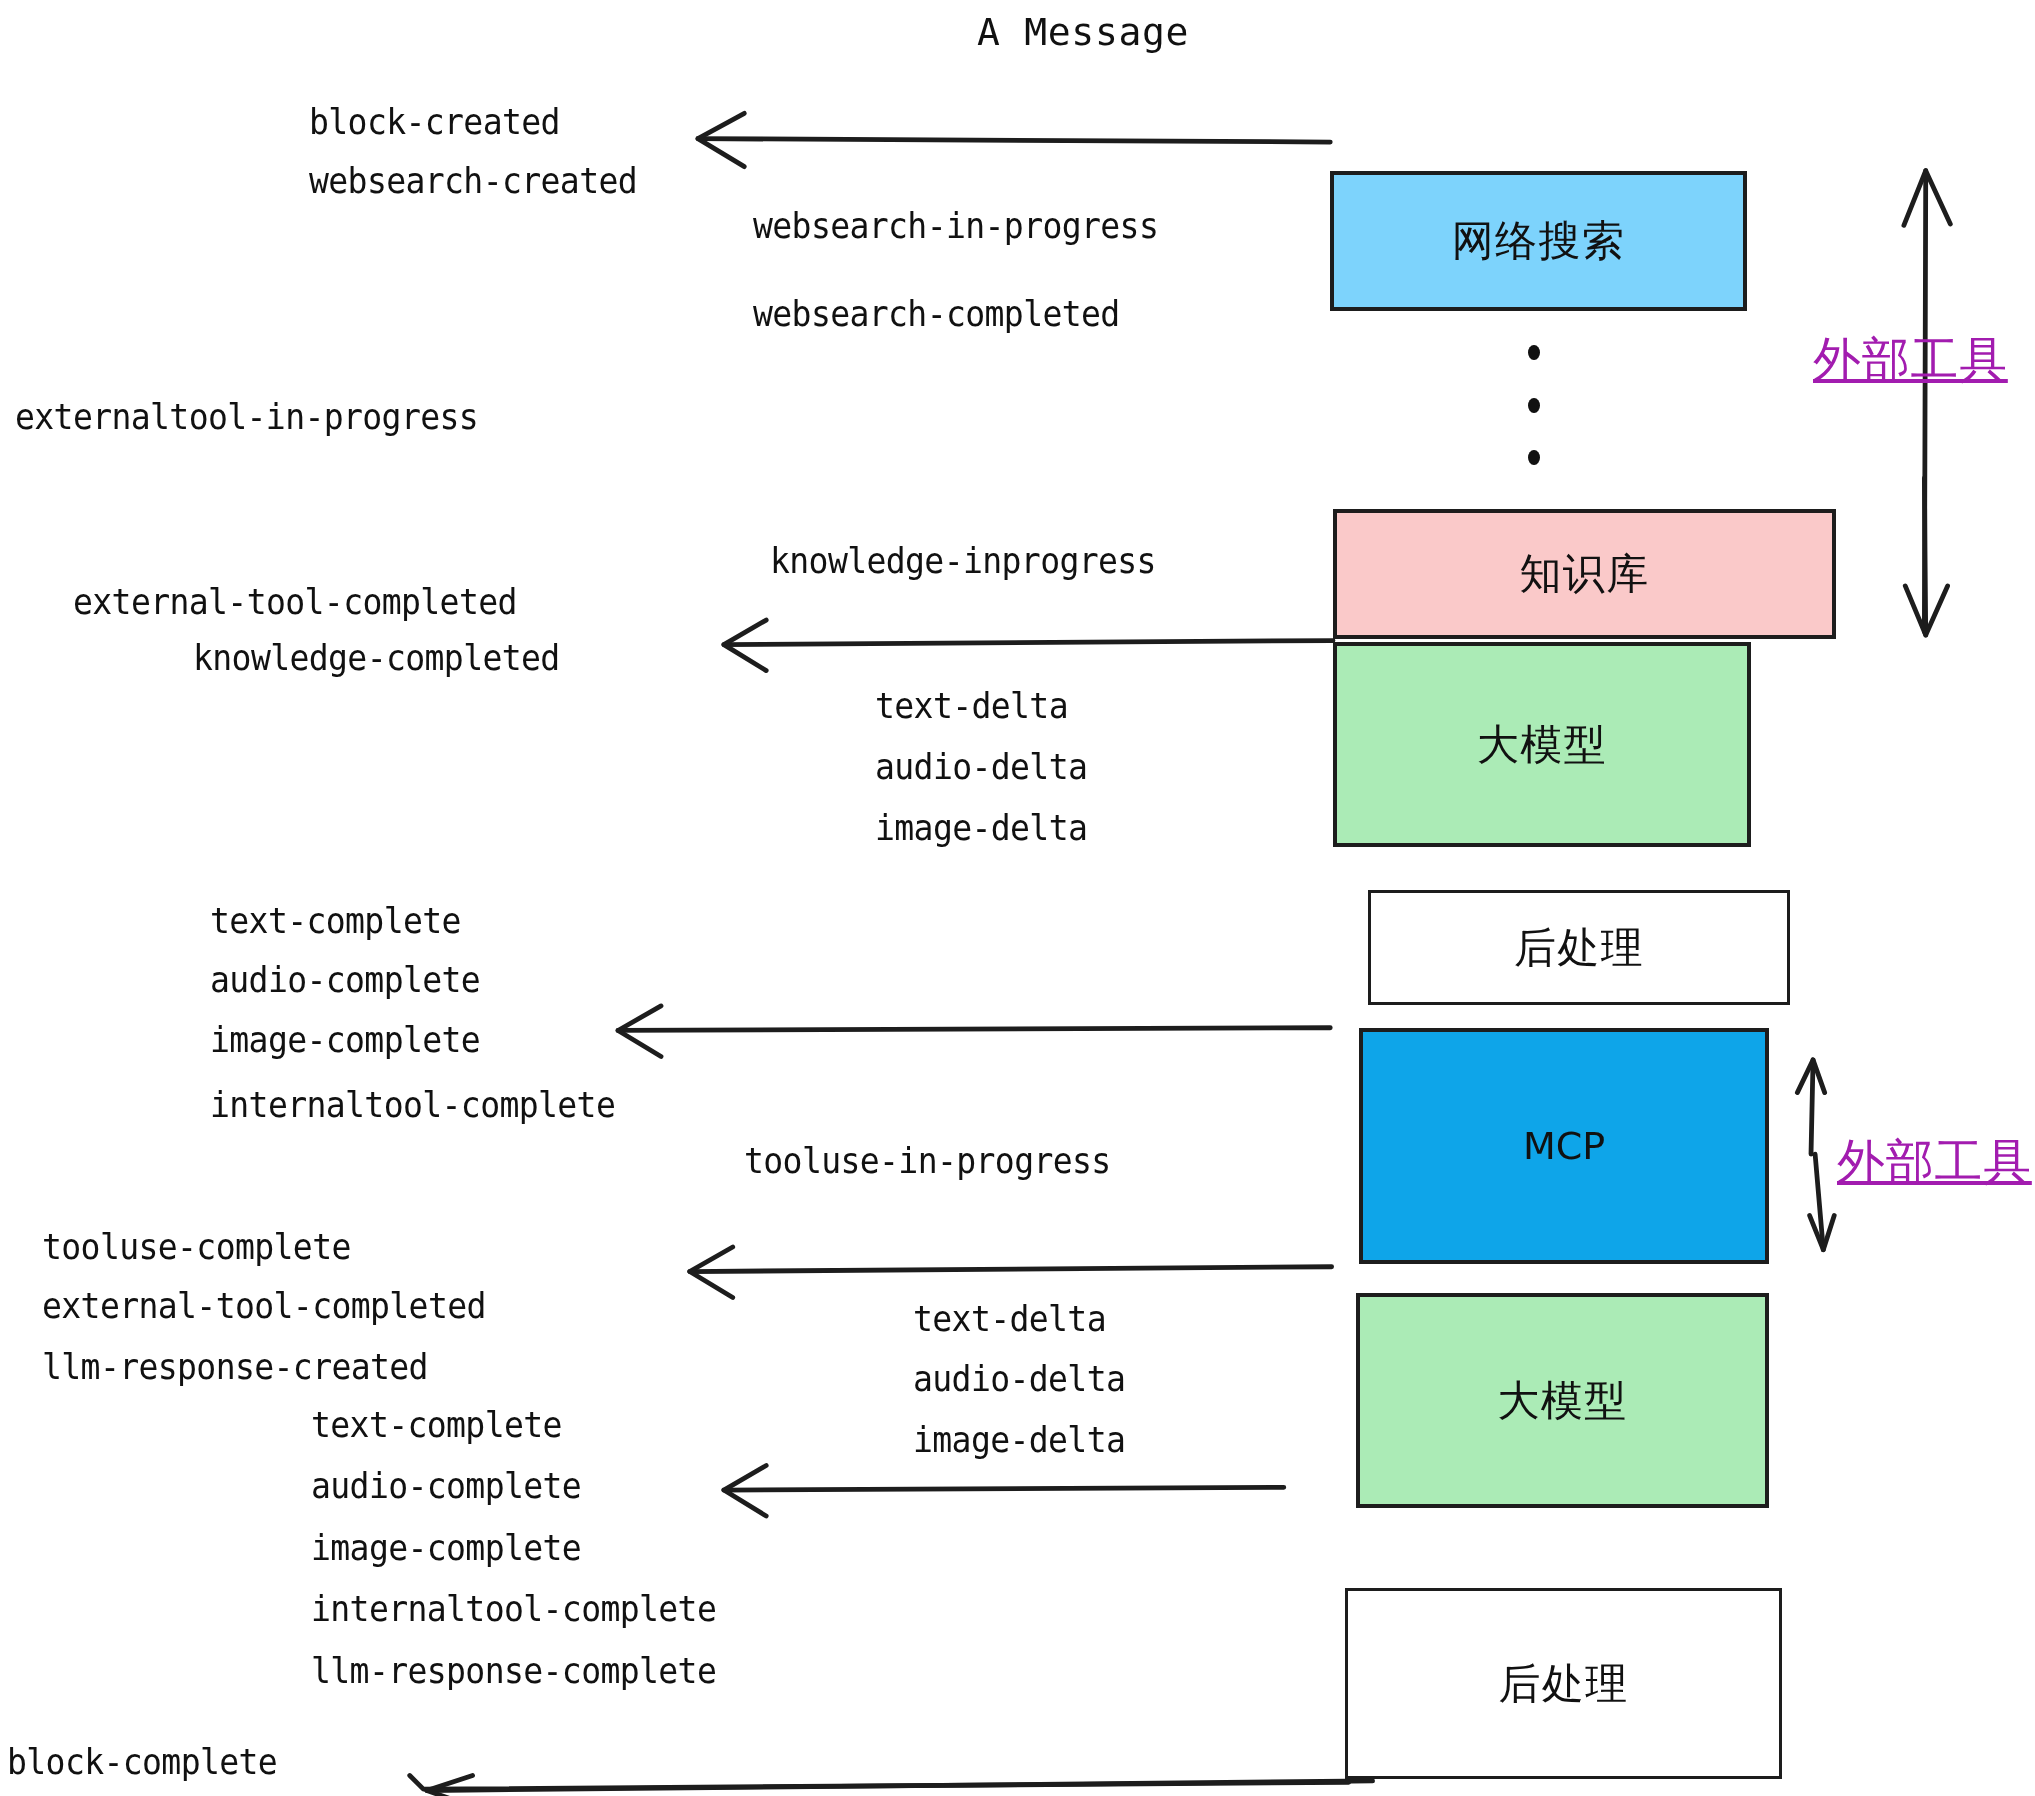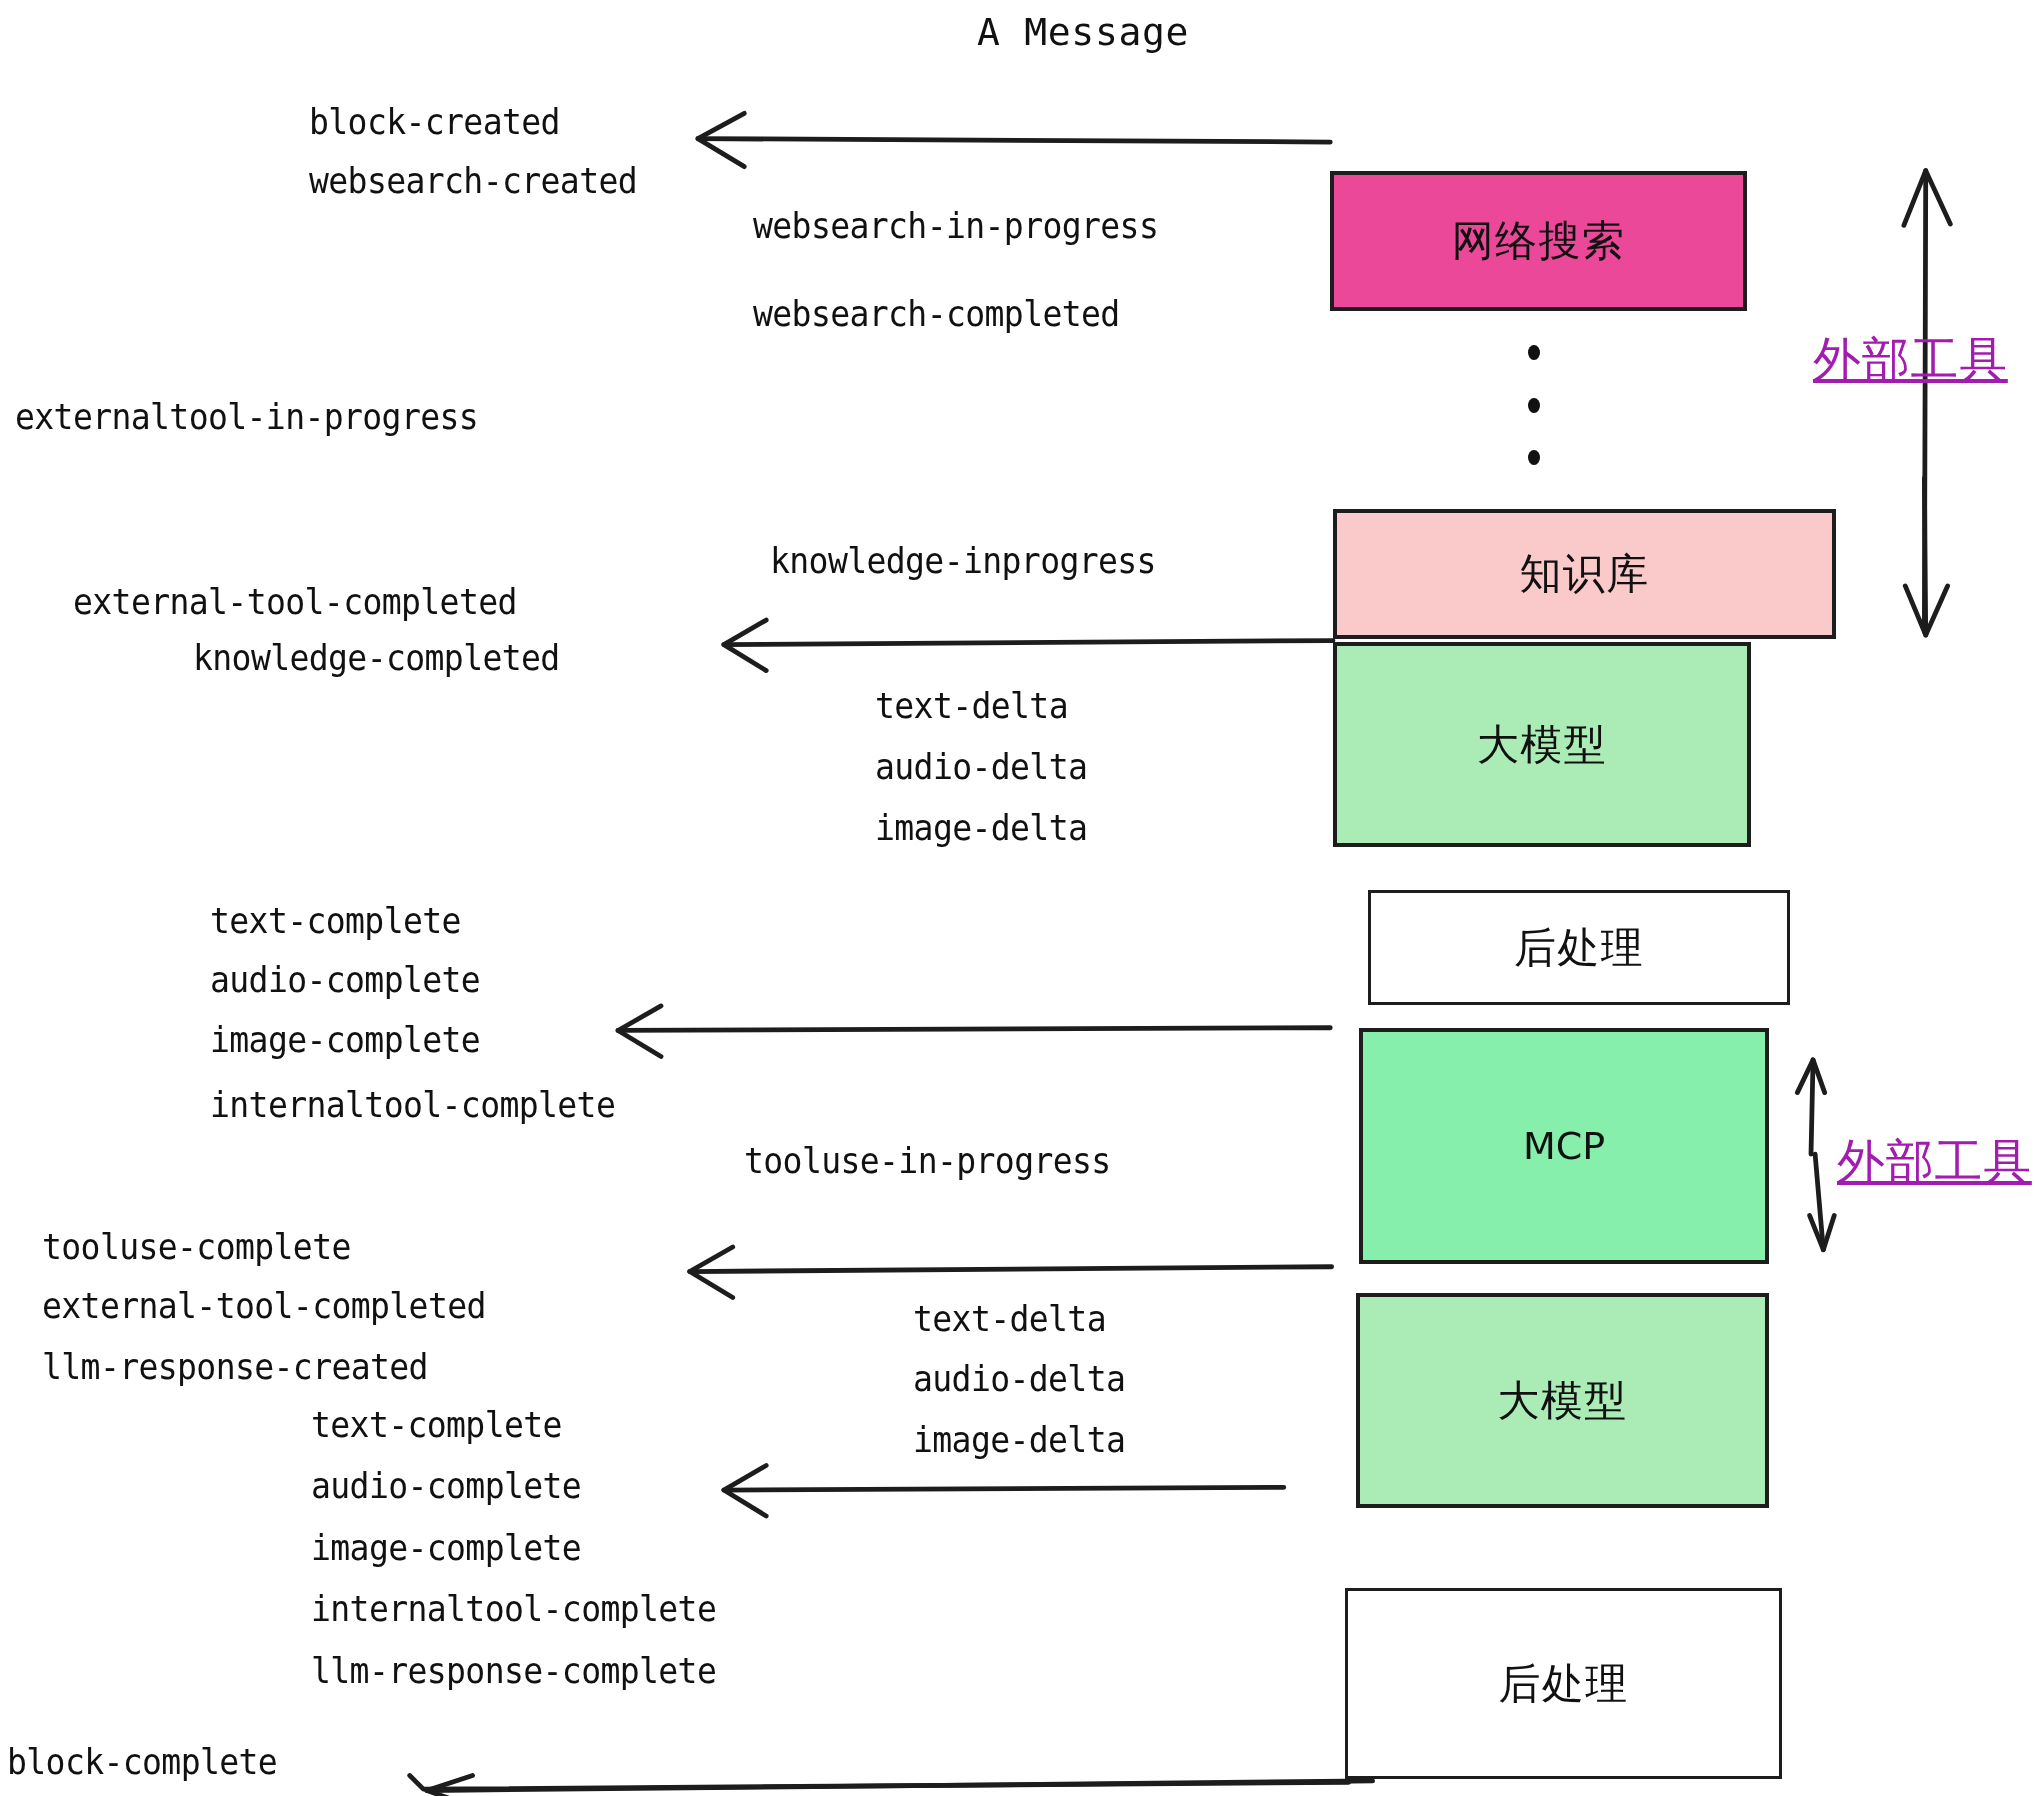--- a/index.html
+++ b/index.html
@@ -134,21 +134,21 @@
 
       <g>
         <path d="M2652 1690 L2655 1552"></path>
         <path d="M2655 1552 L2632 1600 M2655 1552 L2672 1600"></path>
         <path d="M2658 1690 L2670 1830"></path>
         <path d="M2670 1830 L2650 1780 M2670 1830 L2686 1780"></path>
       </g>
     </g>
   </svg>
 
-  <div class="nodebox" style="left:1330px; top:171px; width:417px; height:140px; background:#ec4899;">
+  <div class="nodebox" style="left:1330px; top:171px; width:417px; height:140px; background:#7dd3fc;">
     <span>网络搜索</span>
   </div>
 
   <div class="dots" style="left:1526px; top:345px; width:16.4px; height:120px;">
     <span></span>
     <span></span>
     <span></span>
   </div>
 
   <div class="nodebox" style="left:1333px; top:509px; width:503px; height:130px; background:#fac9c9;">
@@ -156,21 +156,21 @@
   </div>
 
   <div class="nodebox" style="left:1333px; top:642px; width:418px; height:205px; background:#abebb6;">
     <span>大模型</span>
   </div>
 
   <div class="nodebox" style="left:1368px; top:890px; width:422px; height:115px; background:#ffffff; border-width:3.4px;">
     <span>后处理</span>
   </div>
 
-  <div class="nodebox mcp-label" style="left:1359px; top:1028px; width:410px; height:236px; background:#86efac;">
+  <div class="nodebox mcp-label" style="left:1359px; top:1028px; width:410px; height:236px; background:#0ea5e9;">
     <span>MCP</span>
   </div>
 
   <div class="nodebox" style="left:1356px; top:1293px; width:413px; height:215px; background:#abebb6;">
     <span>大模型</span>
   </div>
 
   <div class="nodebox" style="left:1345px; top:1588px; width:437px; height:191px; background:#ffffff; border-width:3.4px;">
     <span>后处理</span>
   </div>

